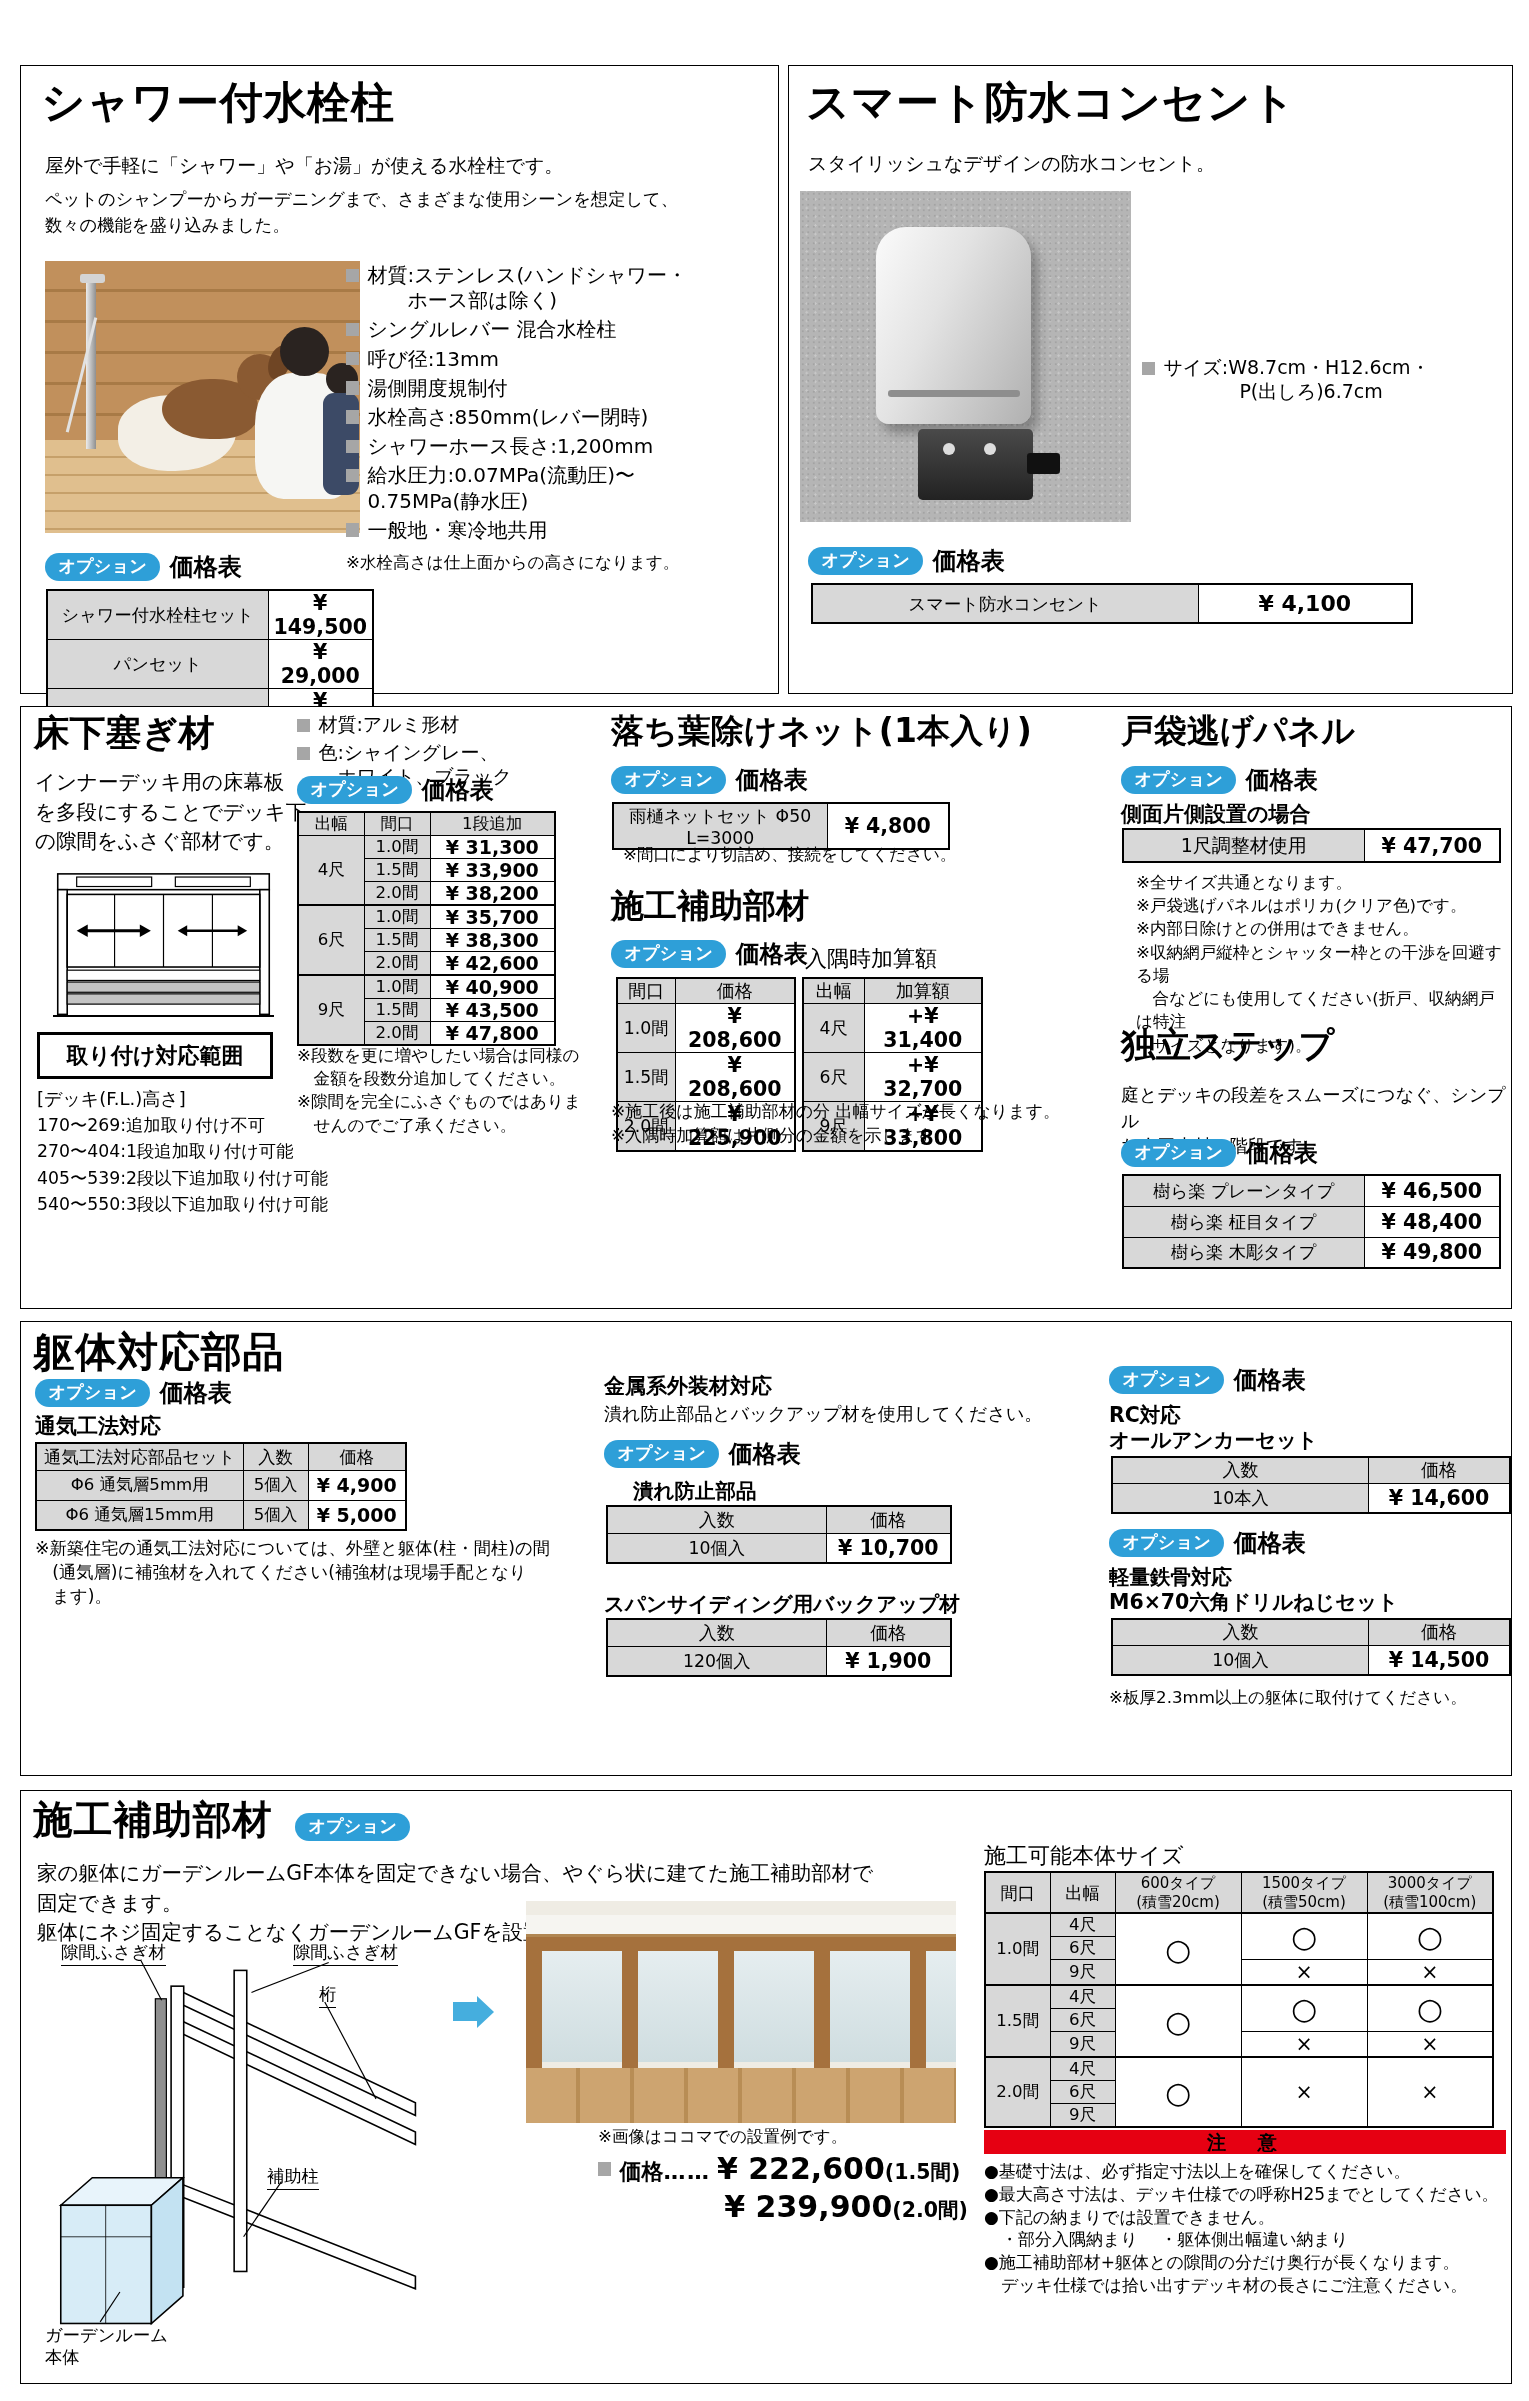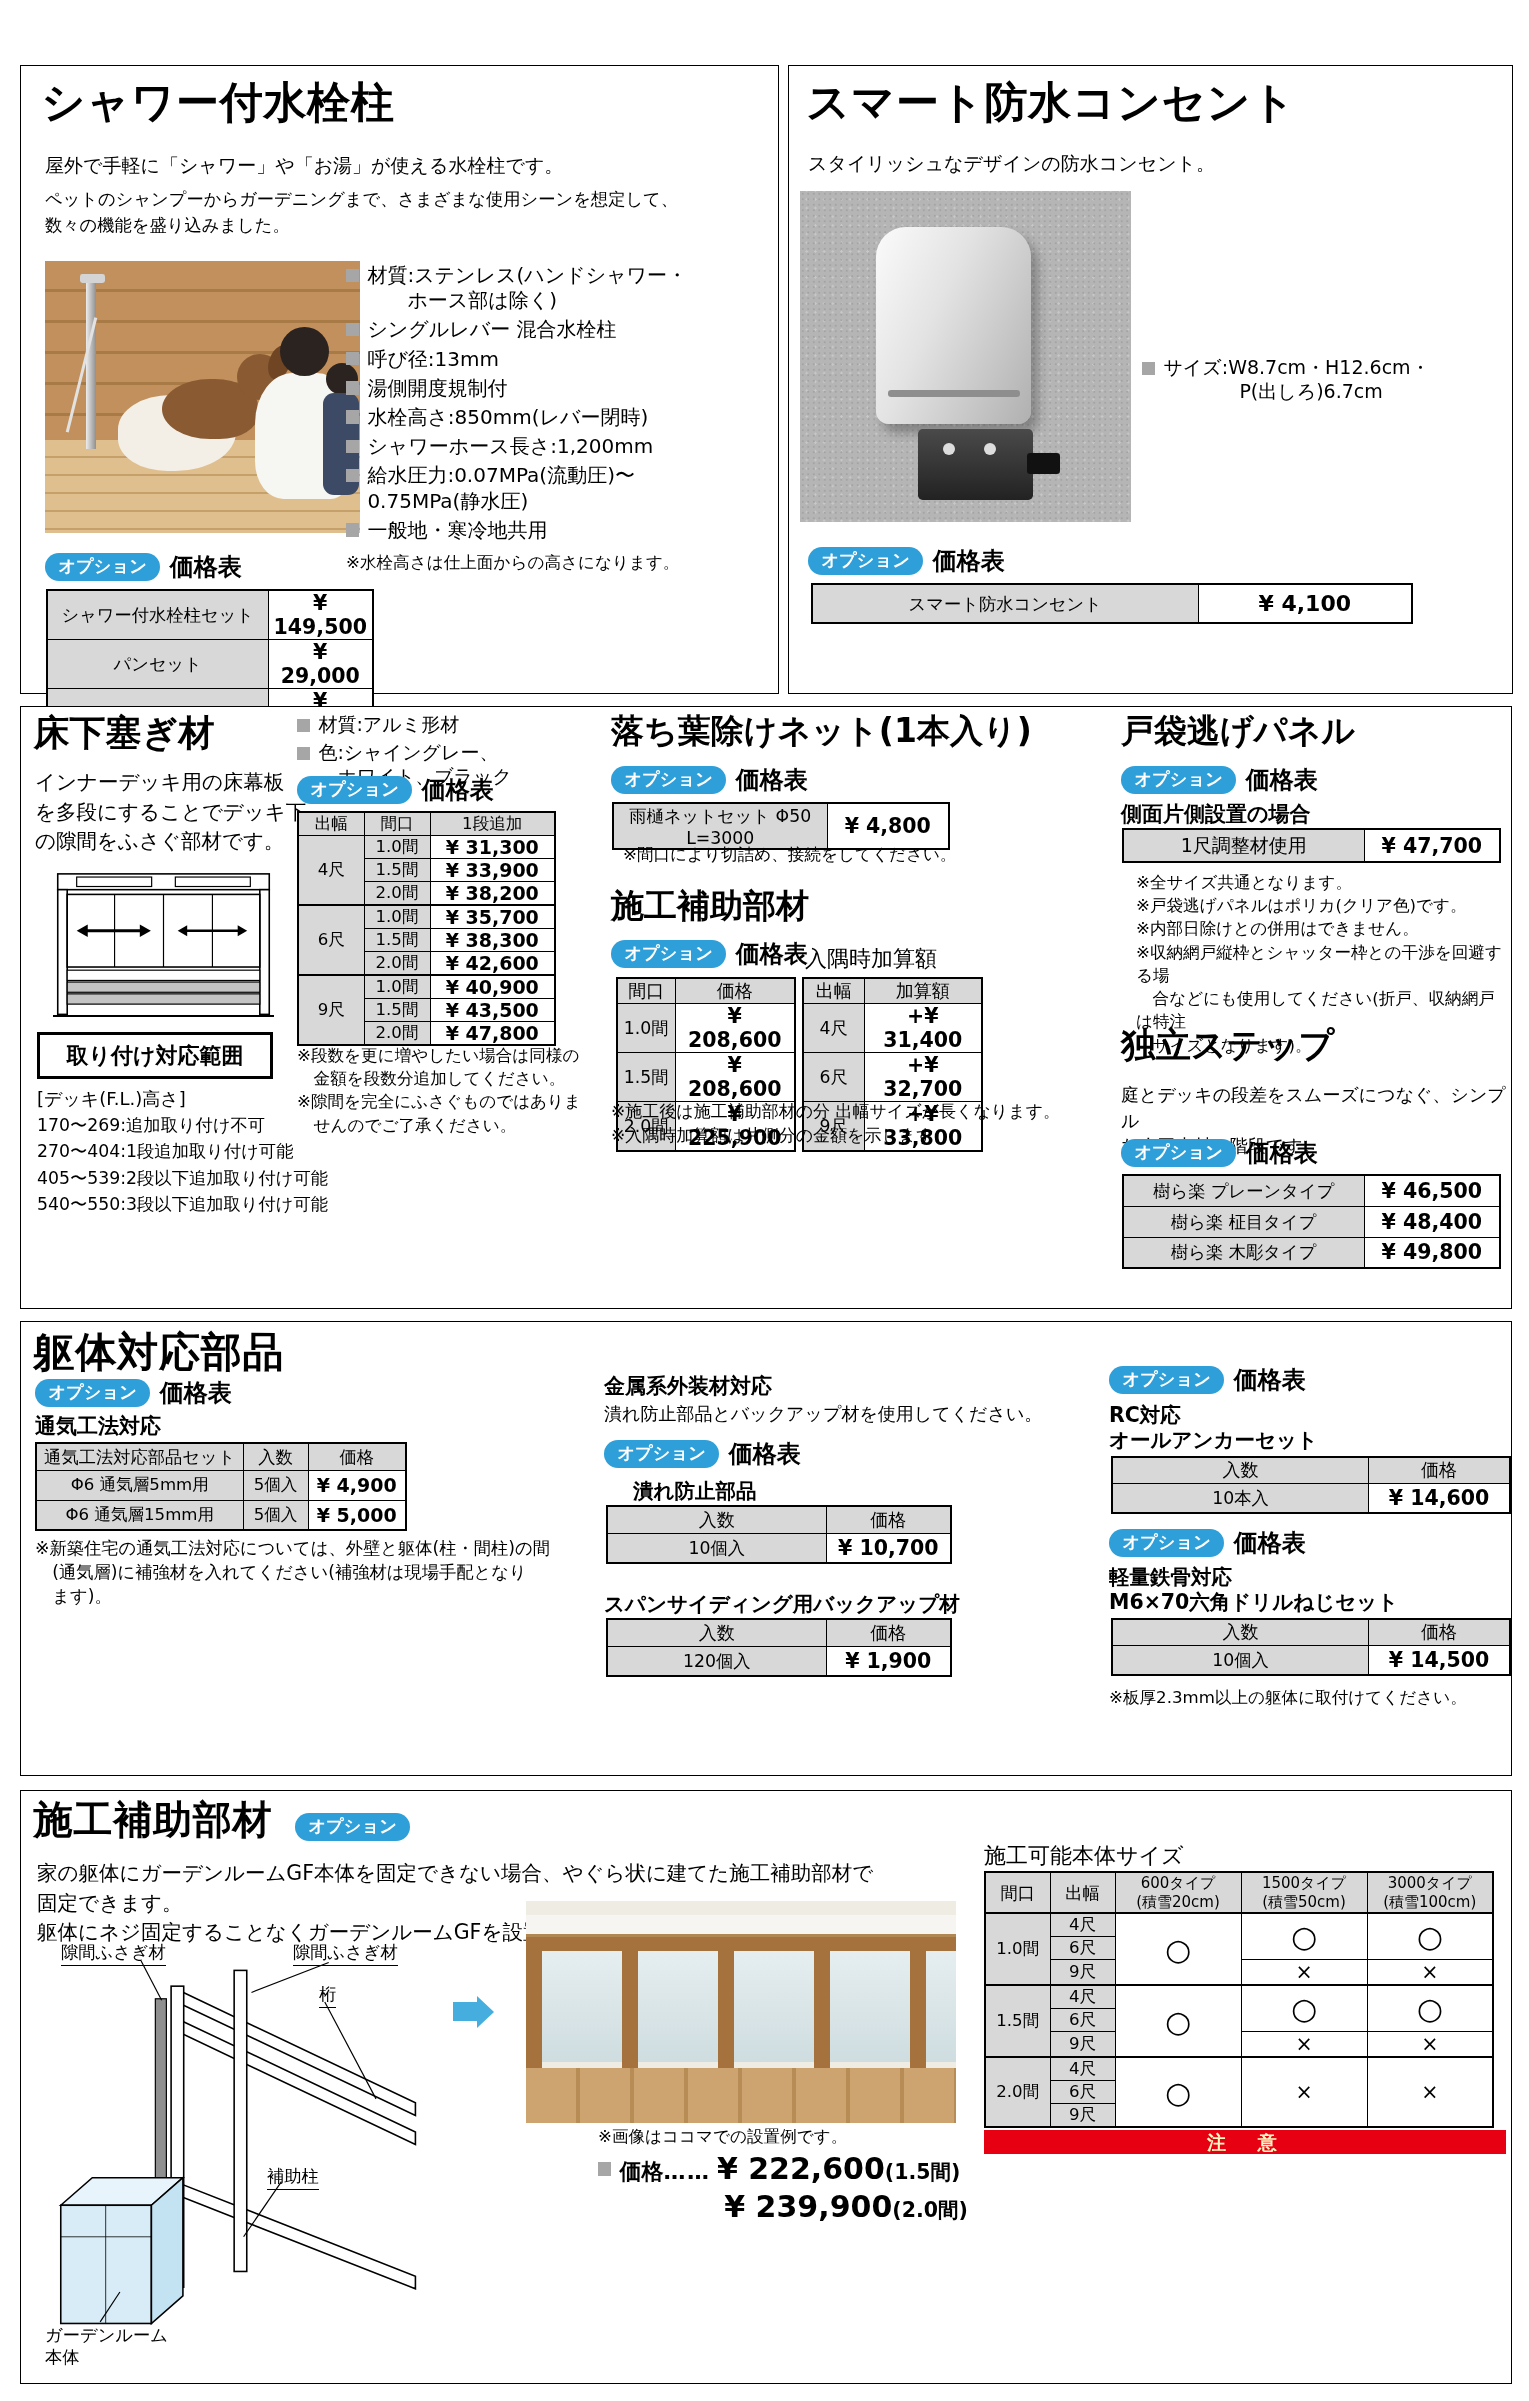--- a/index.html
+++ b/index.html
@@ -33,21 +33,21 @@
   table.pt .val{background:#fff;font-size:20.5px;font-weight:700;}
   table.pt .lbl21{background:#d8d8d8;font-size:16.6px;}
   table.pt .val24{background:#fff;font-size:19px;font-weight:700;}
   table.pt .val28{background:#fff;font-size:22px;font-weight:700;}
   tr.gsep td{border-top:2.4px solid #000;}
   .rangebox{border:3.2px solid #000;text-align:center;font-size:22px;font-weight:800;padding:5.5px 0;}
   
   .ok{background:#fff;font-size:30px;font-weight:400;}
   .ng{background:#fff;font-size:20.5px;font-weight:400;}
   .shdr{background:#d8d8d8;font-size:15px;font-weight:400;line-height:1.25;}
-  .notice-bar{background:#e60012;color:#fef9c3;font-size:19px;font-weight:800;text-align:center;line-height:24px;letter-spacing:6.3px;}
+  .notice-bar{background:#e60012;color:#000000;font-size:19px;font-weight:800;text-align:center;line-height:24px;letter-spacing:6.3px;}
   
   .photo1{width:315px;height:272px;overflow:hidden;position:absolute;background:repeating-linear-gradient(180deg,#c1905c 0 28px,#a87a46 28px 31px);}
   .p1-deck{position:absolute;left:0;bottom:0;width:100%;height:93px;background:repeating-linear-gradient(180deg,#e0bf8e 0 16px,#c6a06a 16px 18px);}
   .p1-post{position:absolute;left:41px;top:20.5px;width:10.2px;height:167px;background:linear-gradient(90deg,#ececec,#8f8f8f);}
   .p1-phead{position:absolute;left:35px;top:12.6px;width:25px;height:9.5px;background:#d4d4d4;border-radius:2.4px;}
   .p1-hose{position:absolute;left:35px;top:55px;width:3.2px;height:118px;background:#e2e2e2;transform:rotate(14deg);}
   .p1-towel{position:absolute;left:73px;top:134px;width:118px;height:76px;background:#f3efe6;border-radius:48% 52% 55% 45%;}
   .p1-dog{position:absolute;left:117px;top:118px;width:96px;height:60px;background:#8a5a32;border-radius:50% 45% 40% 50%;}
   .p1-doghead{position:absolute;left:192px;top:93px;width:46px;height:46px;background:#8a5a32;border-radius:50%;}
   .p1-ear{position:absolute;left:224px;top:84px;width:20.5px;height:35px;background:#6f4524;border-radius:50%;transform:rotate(18deg);}
@@ -685,16 +685,22 @@
       </tr>
       <tr style="height:21px;">
             <td class="lbl21">6尺</td>
           </tr>
       <tr style="height:21px;">
             <td class="lbl21">9尺</td>
           </tr>
     </tbody>
       </table>
     <div class="abs notice-bar" style="left:963px;top:339px;width:522px;height:24px;">注　意</div>
+    <div class="abs pre" style="left:963px;top:369px;font-size:17px;line-height:1.34;">●基礎寸法は、必ず指定寸法以上を確保してください。
+●最大高さ寸法は、デッキ仕様での呼称H25までとしてください。
+●下記の納まりでは設置できません。
+　・部分入隅納まり　 ・躯体側出幅違い納まり
+●施工補助部材+躯体との隙間の分だけ奥行が長くなります。
+　デッキ仕様では拾い出すデッキ材の長さにご注意ください。</div>
   </div>
 
 </div>
 
 
 </body></html>

